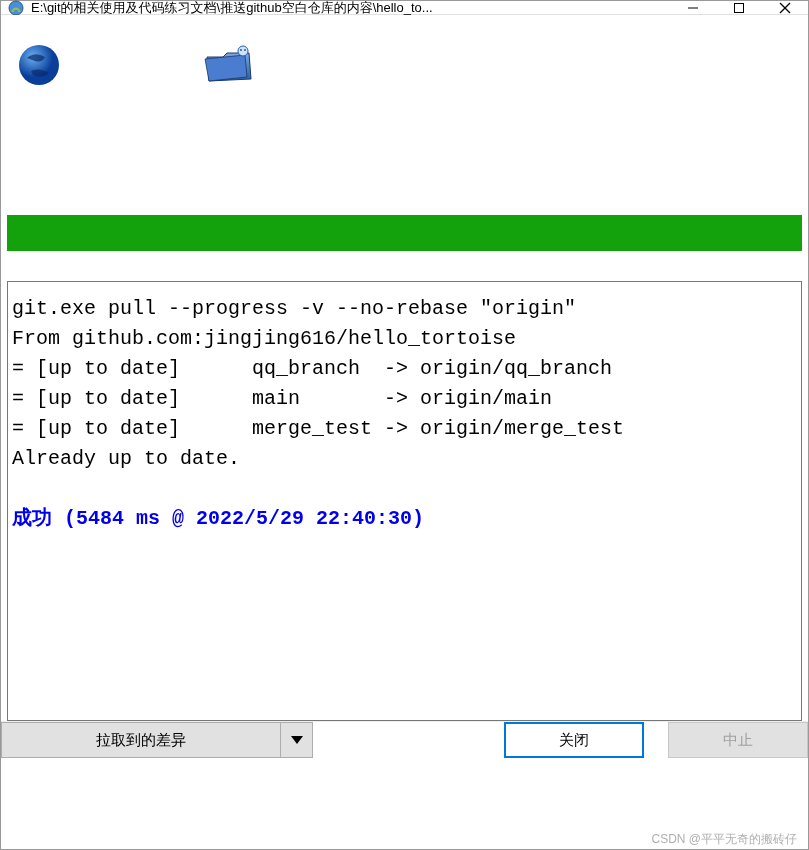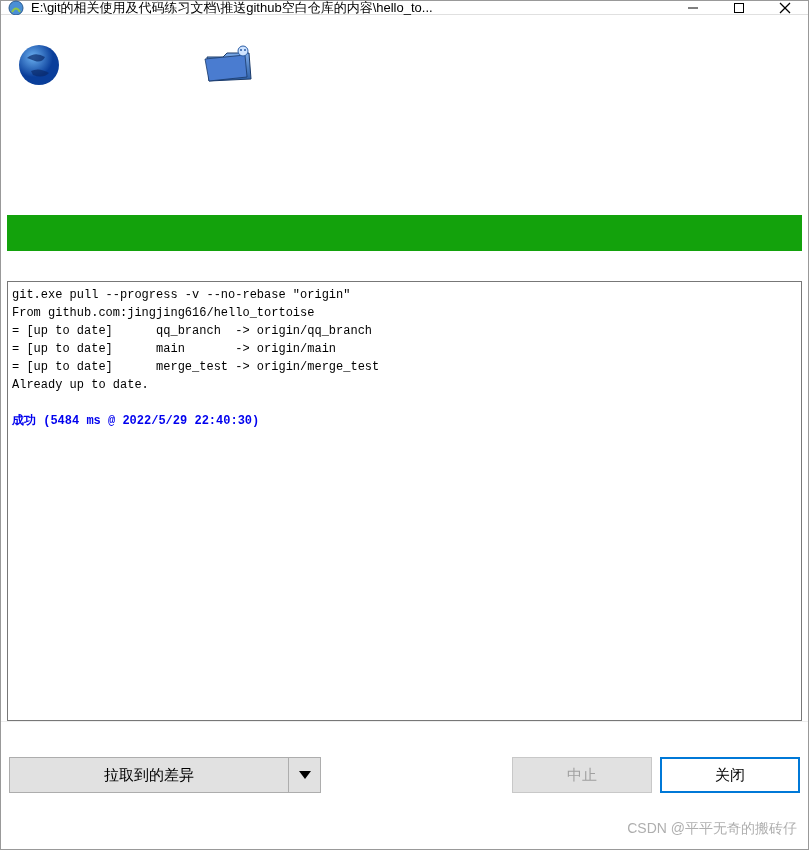--- a/index.html
+++ b/index.html
@@ -82,38 +82,38 @@
     }
     .spacer2 {
       height: 30px;
       background: #fff;
     }
     .output {
       margin: 0 6px 0 6px;
       border: 1px solid #777;
       background: #fff;
       height: 440px;
-      padding: 4px 4px;
+      padding: 12px 4px;
       font-family: "Consolas","Courier New",monospace;
-      font-size: 12px;
+      font-size: 20px;
       line-height: 1.5;
       color: #000;
       overflow: auto;
       white-space: pre;
     }
     .output-success {
       color: #0000ee;
       font-weight: bold;
     }
     .button-row {
       height: 72px;
       display: flex;
-      align-items: flex-end;
-      padding: 0 8px;
-      gap: 8px;
+      align-items: flex-start;
+      padding: 0 0;
+      gap: 24px;
       border-top: 1px solid #eee;
     }
     .btn-group {
       display: flex;
     }
     .btn {
       height: 36px;
       background: #e1e1e1;
       border: 1px solid #adadad;
       color: #000;
@@ -137,23 +137,23 @@
       border: 2px solid #0078d7;
     }
     .btn-abort {
       width: 140px;
       background: #e1e1e1;
       border: 1px solid #c8c8c8;
       color: #a0a0a0;
     }
     .watermark {
       position: absolute;
-      bottom: 12px;
+      bottom: 2px;
       right: 12px;
-      font-size: 14px;
+      font-size: 12px;
       color: rgba(120,120,120,0.6);
       font-family: "Microsoft YaHei", sans-serif;
     }
   </style>
 </head>
 <body>
 
 <div class="window">
   <div class="titlebar">
     <span class="titlebar-icon">
@@ -230,18 +230,18 @@
   <div class="button-row">
     <div class="btn-group">
       <div class="btn btn-wide">拉取到的差异</div>
       <div class="btn btn-dd">
         <svg width="12" height="8">
             <polygon points="0,0 12,0 6,8" fill="#000"></polygon>
           </svg>
       </div>
     </div>
     <div class="spacer-flex"></div>
+    <div class="btn btn-close">关闭</div>
     <div class="btn btn-abort">中止</div>
-    <div class="btn btn-close">关闭</div>
   </div>
 </div>
 
 <div class="watermark">CSDN @平平无奇的搬砖仔</div>
 
 </body></html>

